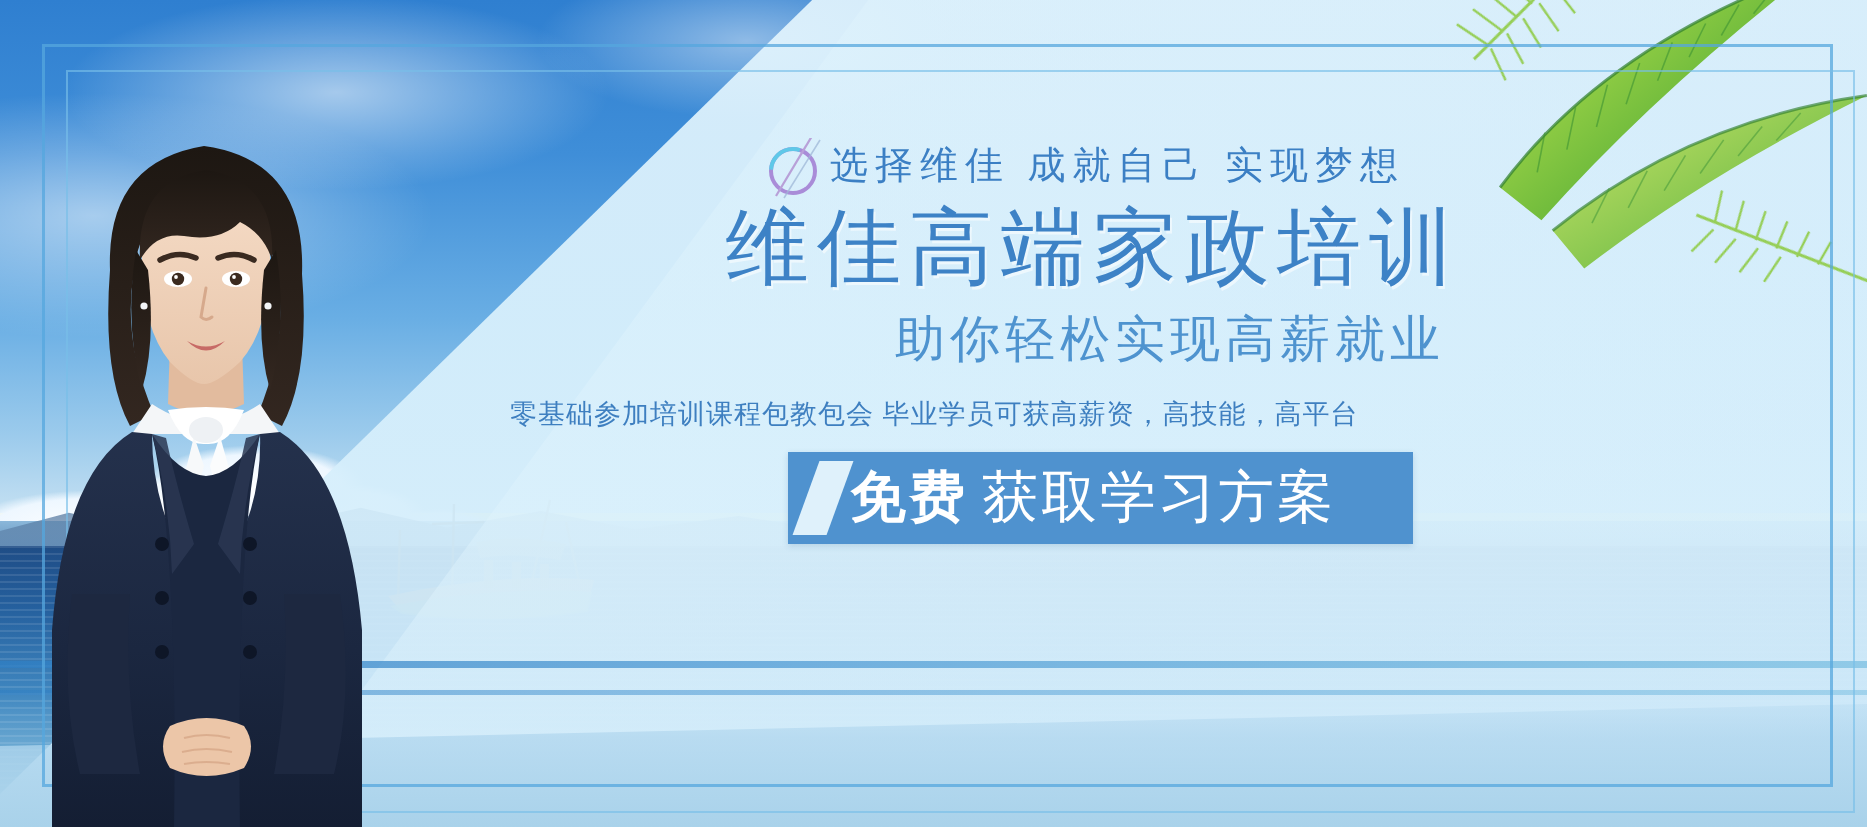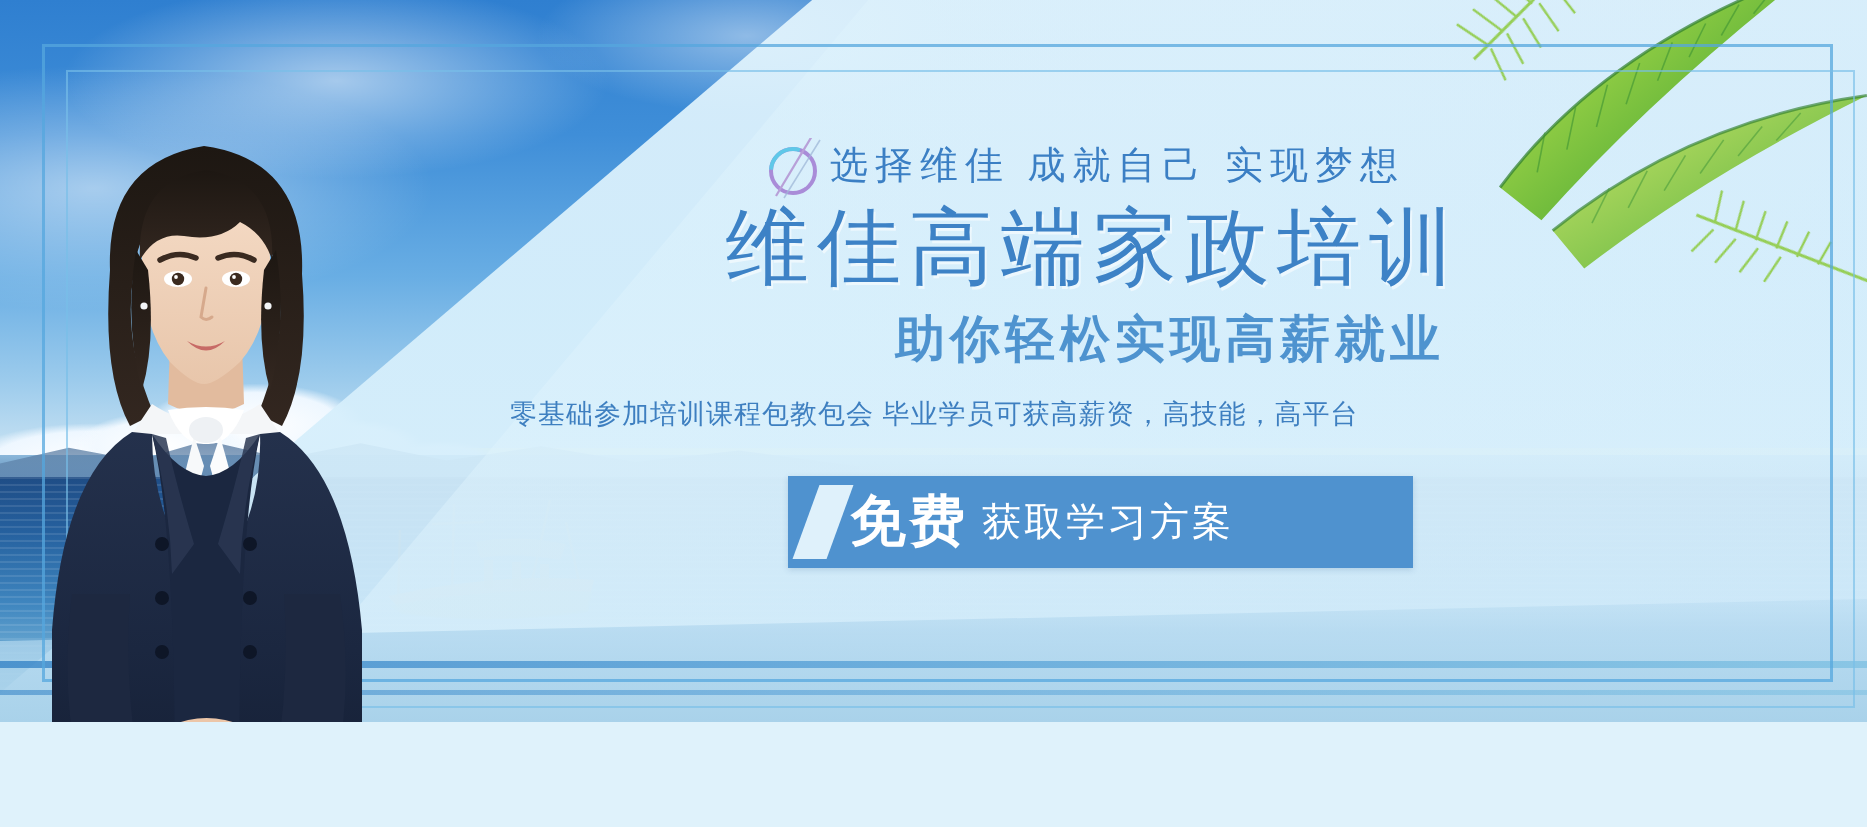--- a/index.html
+++ b/index.html
@@ -1,20 +1,20 @@
 <!DOCTYPE html>
 <html><head>
 <meta charset="utf-8">
 <style>
   * { margin:0; padding:0; box-sizing:border-box; }
   html,body { width:1867px; height:827px; overflow:hidden; background:#dff2fb; }
   body { font-family:"Liberation Sans","DejaVu Sans",sans-serif; }
 
   .banner{
-    position:relative; width:1867px; height:722px; overflow:hidden;
+    position:relative; width:1867px; height:827px; overflow:hidden;
     background:#fef9c3;
   }
 
   
   .photo{ position:absolute; inset:0; }
   .sky{
     position:absolute; left:0; top:0; width:100%; height:62%;
     background:
       radial-gradient(ellipse 420px 150px at 18% 18%, rgba(255,255,255,.55), rgba(255,255,255,0) 65%),
       radial-gradient(ellipse 300px 110px at 40% 8%, rgba(255,255,255,.45), rgba(255,255,255,0) 70%),
@@ -109,49 +109,48 @@
   .ring{ position:absolute; left:262px; top:138px; width:62px; height:62px; }
 
   .headline{
     position:absolute; left:225px; top:200px; width:990px;
     font-size:84px; font-weight:normal; letter-spacing:8px; color:#3d82c6;
     white-space:nowrap; line-height:1.12;
     text-shadow:2px 3px 0 rgba(255,255,255,.55);
   }
   .subhead{
     position:absolute; left:395px; top:306px; width:830px;
-    font-size:50px; font-weight:bold; letter-spacing:5px; color:#4e93cf;
+    font-size:50px; font-weight:normal; letter-spacing:5px; color:#4e93cf;
     white-space:nowrap;
   }
   .desc{
     position:absolute; left:10px; top:396px; width:1360px;
     font-size:27px; letter-spacing:1px; color:#3e7fc0; font-weight:500;
     white-space:nowrap;
   }
 
   .cta{
     position:absolute; left:288px; top:452px;
     width:625px; height:92px;
     background:#4f92cf;
     display:flex; align-items:center;
     box-shadow:0 2px 6px rgba(40,90,140,.18);
-    margin-top:24px;
   }
   .cta .slash{
     width:34px; height:74px; margin-left:18px; margin-right:10px;
     background:#dff1fb;
     transform:skewX(-20deg);
     flex:0 0 auto;
   }
   .cta .free{
     font-size:56px; font-weight:bold; color:#ffffff; letter-spacing:3px;
     margin-right:14px; white-space:nowrap;
   }
   .cta .act{
-    font-size:39px; font-weight:500; color:#ffffff; letter-spacing:3px;
+    font-size:56px; font-weight:500; color:#ffffff; letter-spacing:3px;
     white-space:nowrap;
   }
 </style>
 </head>
 <body>
 
 <div class="banner">
 
   <div class="photo">
     <div class="sky"></div>

